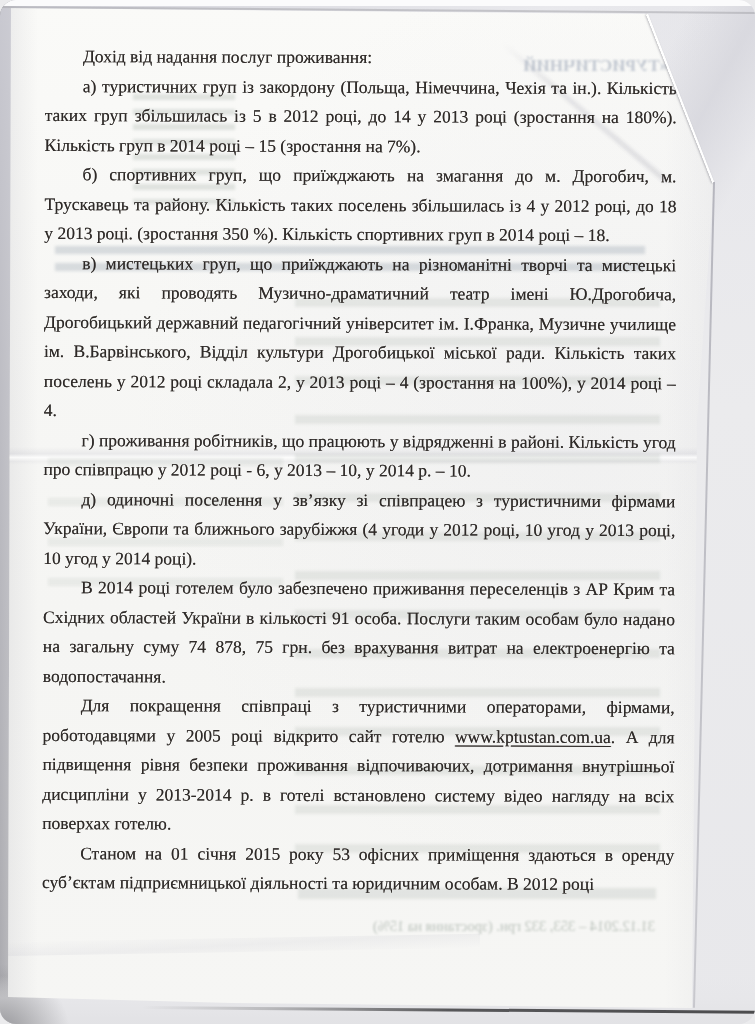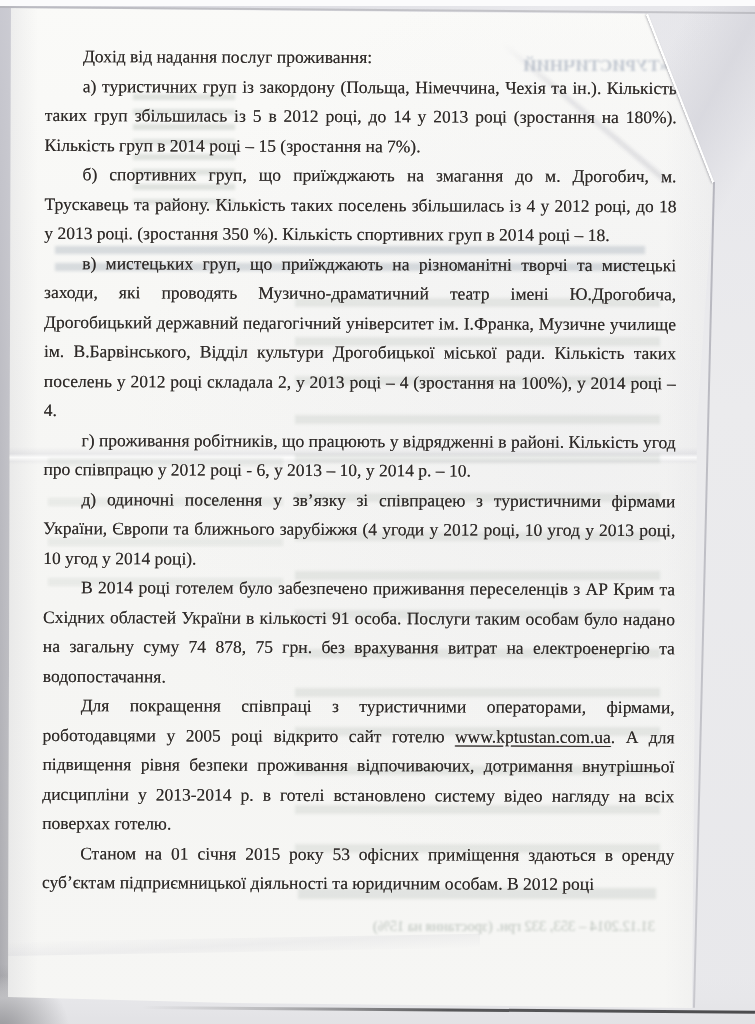--- a/index.html
+++ b/index.html
@@ -1,21 +1,21 @@
 <!DOCTYPE html>
 <html lang="uk"><head>
 <meta charset="utf-8">
 <style>
   html,body{margin:0;padding:0;}
   body{
     width:755px;height:1024px;overflow:hidden;
     background:#ebebed;
     font-family:"Liberation Serif","DejaVu Serif",serif;
   }
-  .scan{position:relative;width:755px;height:1024px;overflow:hidden;}
+  .scan{position:relative;width:755px;height:1024px;overflow:hidden;border-radius:16px;}
 
   
   .backdrop{
     position:absolute;inset:0;
     background:
       radial-gradient(circle at 0 101%, rgba(120,120,124,.75), rgba(120,120,124,0) 70px),
       linear-gradient(0deg, #e2e2e5 0px, #e7e7ea 26px, rgba(231,231,234,0) 48px),
       linear-gradient(115deg, rgba(210,210,218,.9) 0%, rgba(236,236,240,.4) 45%, rgba(236,236,240,0) 60%),
       linear-gradient(90deg, #76767a 0px, #8e8e90 9px, rgba(158,158,162,.5) 15px, rgba(158,158,162,0) 26px),
       linear-gradient(180deg, #e6e6ea 0%, #ebebed 40%, #e8e8eb 100%);

